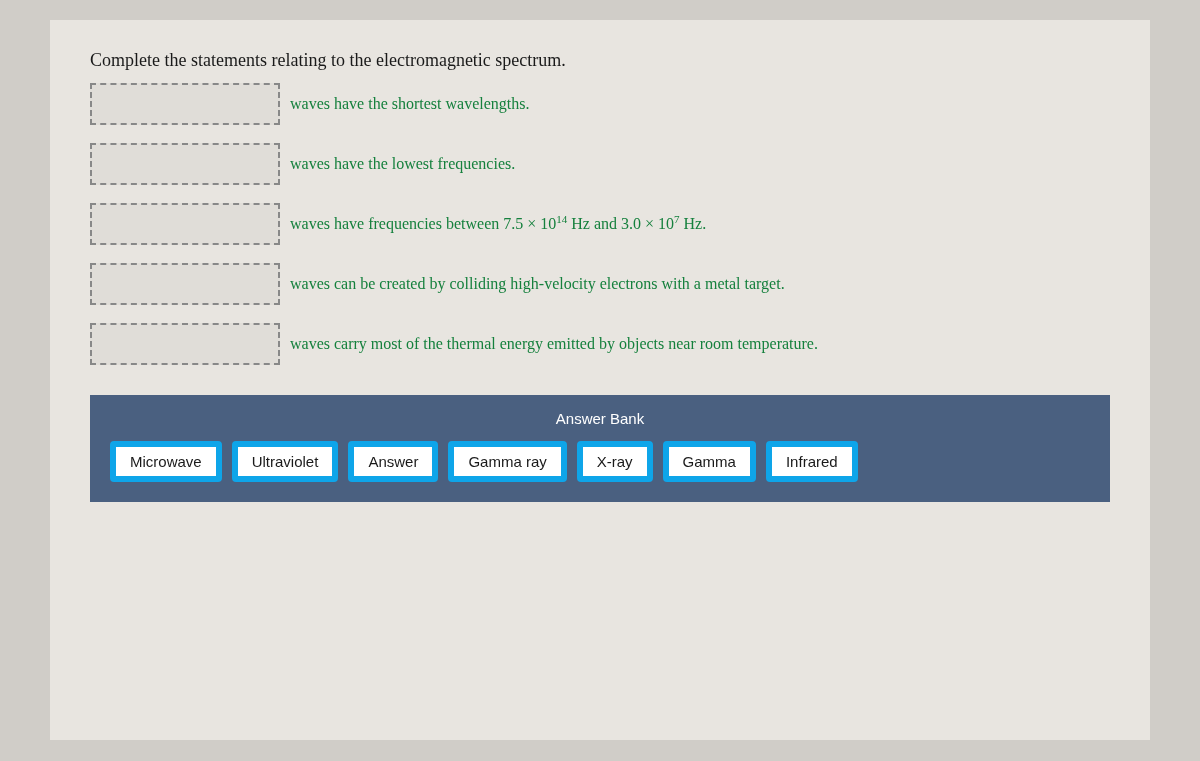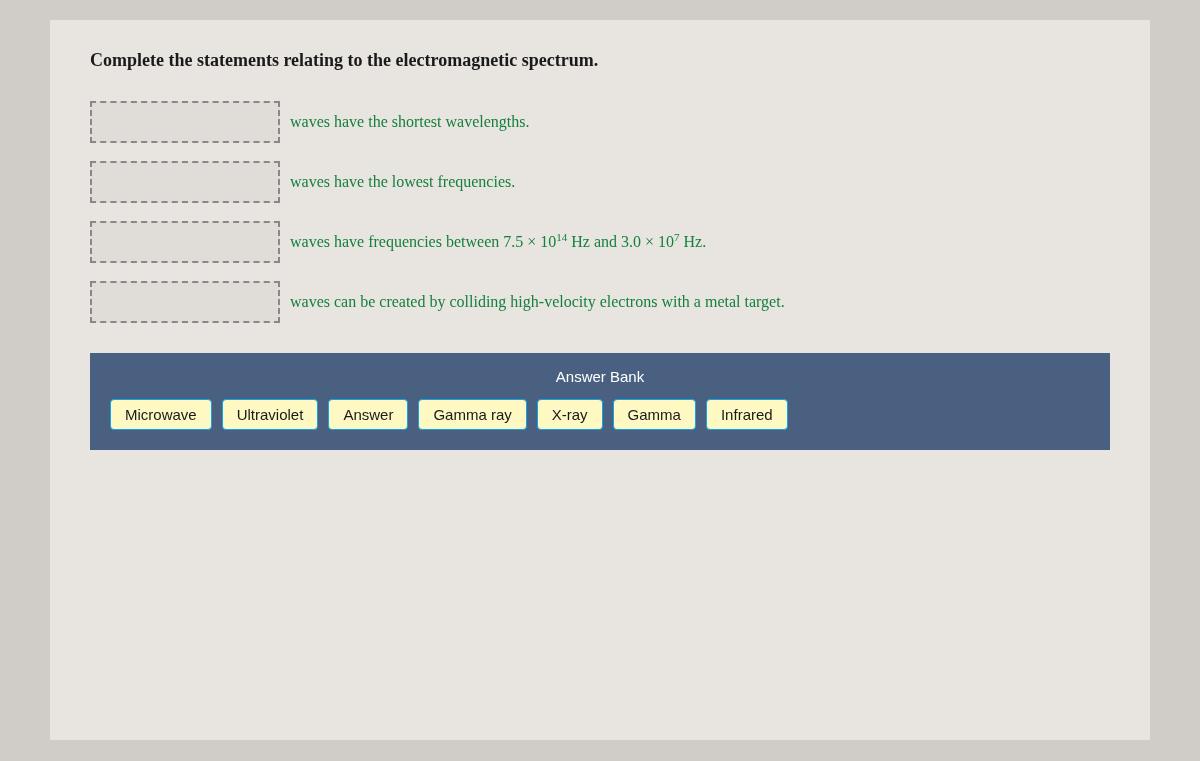--- a/index.html
+++ b/index.html
@@ -18,22 +18,22 @@
     .page-container {
       background: #e8e5e0;
       max-width: 1100px;
       margin: 0 auto;
       padding: 30px 40px 40px 40px;
       min-height: 720px;
     }
 
     .page-title {
       font-size: 18px;
-      font-weight: bold;
-      margin-bottom: 30px;
+      font-weight: normal;
+      margin-bottom: 12px;
       color: #1a1a1a;
     }
 
     .statements-area {
       display: flex;
       flex-direction: column;
       gap: 18px;
       margin-bottom: 30px;
     }
 
@@ -77,22 +77,22 @@
 
     .answer-bank-items {
       display: flex;
       flex-wrap: wrap;
       gap: 10px;
       justify-content: flex-start;
       align-items: center;
     }
 
     .answer-chip {
-      background: #fef9c3;
-      border: 1px solid #0ea5e9;
+      background: #ffffff;
+      border: 6px solid #0ea5e9;
       border-radius: 4px;
       padding: 6px 14px;
       font-size: 15px;
       color: #1a1a1a;
       cursor: grab;
       font-family: Arial, sans-serif;
       user-select: none;
     }
   </style>
 </head>
@@ -118,20 +118,24 @@
       <div class="drop-box"></div>
       <span class="statement-text">waves have frequencies between 7.5 × 10<sup>14</sup> Hz and 3.0 × 10<sup>7</sup> Hz.</span>
     </div>
 
 
     <div class="statement-row">
       <div class="drop-box"></div>
       <span class="statement-text">waves can be created by colliding high-velocity electrons with a metal target.</span>
     </div>
 
+    <div class="statement-row">
+      <div class="drop-box"></div>
+      <span class="statement-text">waves carry most of the thermal energy emitted by objects near room temperature.</span>
+    </div>
 
   </div>
 
   <div class="answer-bank-section">
     <div class="answer-bank-label">Answer Bank</div>
     <div class="answer-bank-items">
       <div class="answer-chip">Microwave</div>
       <div class="answer-chip">Ultraviolet</div>
       <div class="answer-chip">Answer</div>
       <div class="answer-chip">Gamma ray</div>

